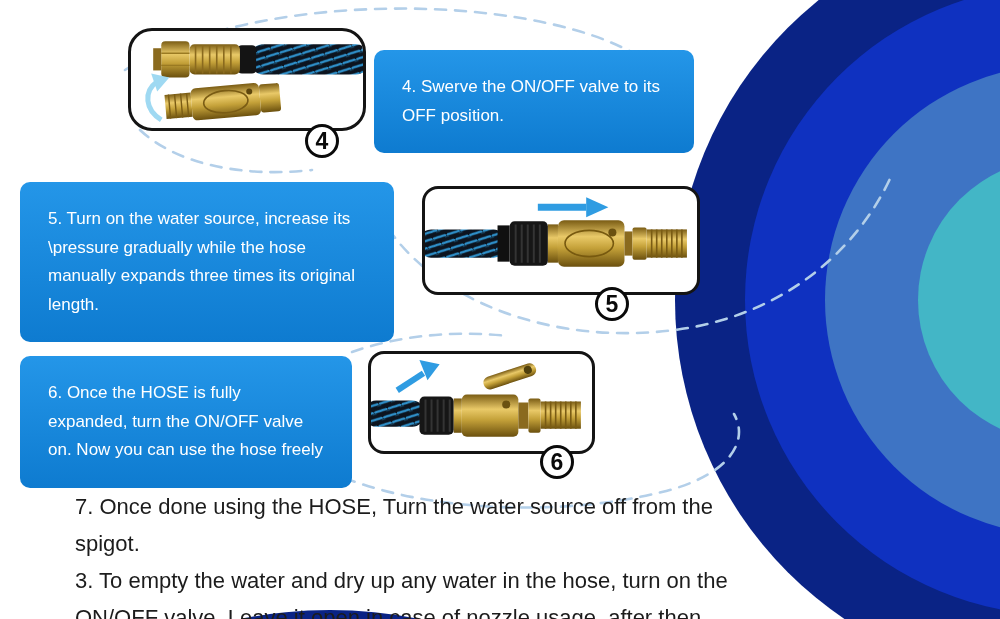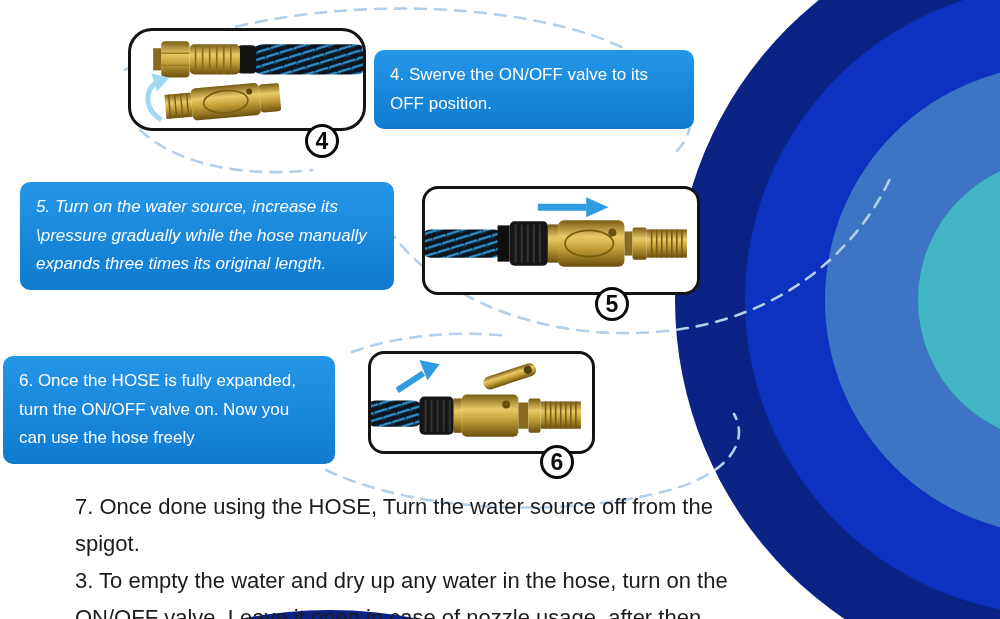--- a/index.html
+++ b/index.html
@@ -28,23 +28,23 @@
   .badge4{left:305px;top:124px;}
   .badge5{left:595px;top:287px;}
   .badge6{left:540px;top:445px;}
 
   .bubble{
     position:absolute;color:#ffffff;border-radius:10px;
     background:linear-gradient(180deg,#2496e8 0%,#0e7bd0 100%);
     padding:11px 16px;font-size:17px;line-height:1.68;box-sizing:content-box;
   }
   .bubble4{left:374px;top:50px;width:288px;}
-  .bubble5{left:20px;top:182px;width:342px;font-style:italic;}
-  .bubble6{left:3px;top:356px;width:300px;}
-  .bubble p{margin:0;}
+  .bubble5{left:20px;top:182px;width:342px;}
+  .bubble6{left:20px;top:356px;width:300px;}
+  .bubble p{margin:12px;}
 
   .footer{
     position:absolute;left:75px;top:489px;width:662px;
     color:#1c1c1c;font-size:22px;line-height:1.68;
   }
   .footer p{margin:0;}
 </style>
 </head>
 <body>
 

